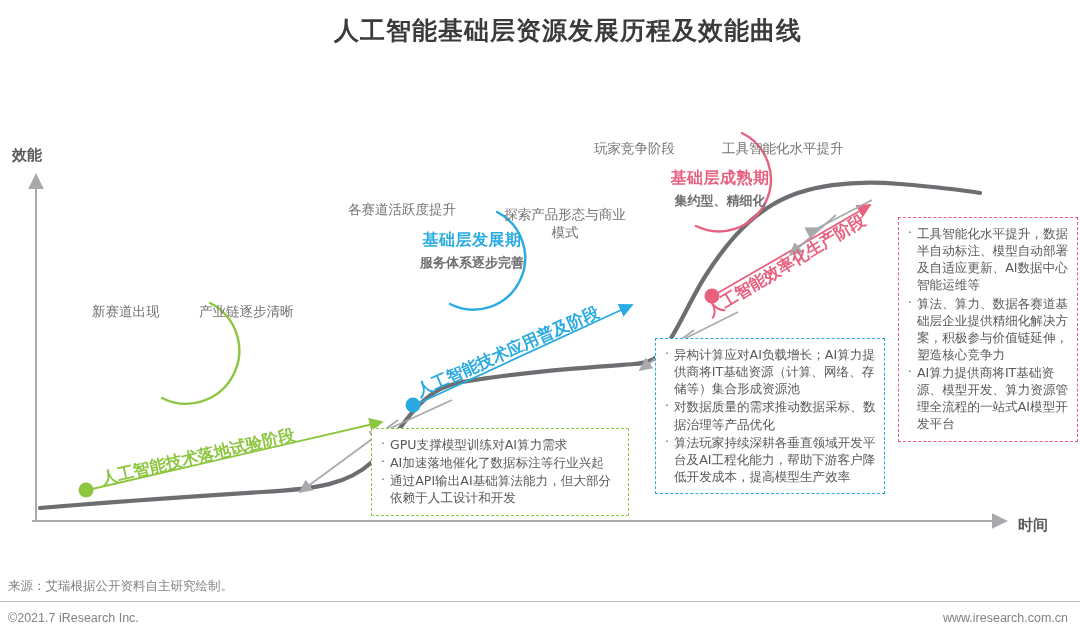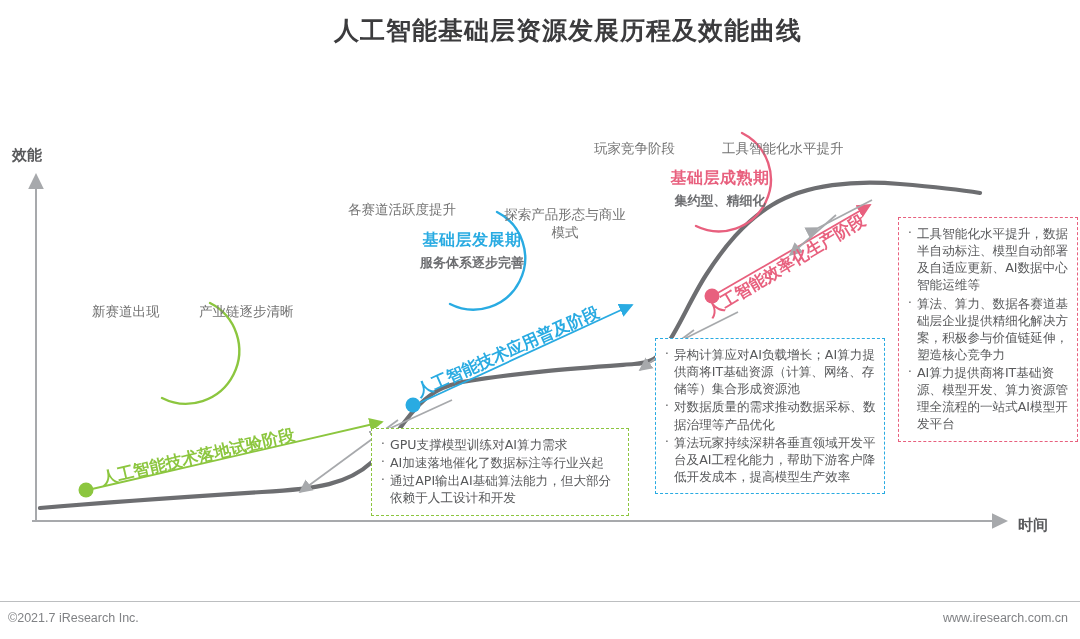--- a/index.html
+++ b/index.html
@@ -234,17 +234,18 @@
           <span class="bullet">·</span>
           <span class="txt">算法、算力、数据各赛道基础层企业提供精细化解决方案，积极参与价值链延伸，塑造核心竞争力</span>
         </li>
       <li>
           <span class="bullet">·</span>
           <span class="txt">AI算力提供商将IT基础资源、模型开发、算力资源管理全流程的一站式AI模型开发平台</span>
         </li>
     </ul>
   </div>
 
+  <div id="source-line">来源：艾瑞根据公开资料自主研究绘制。</div>
   <div id="footer-rule"></div>
   <div id="copyright">©2021.7 iResearch Inc.</div>
   <div id="website">www.iresearch.com.cn</div>
 
 </div>
 
 </body></html>

